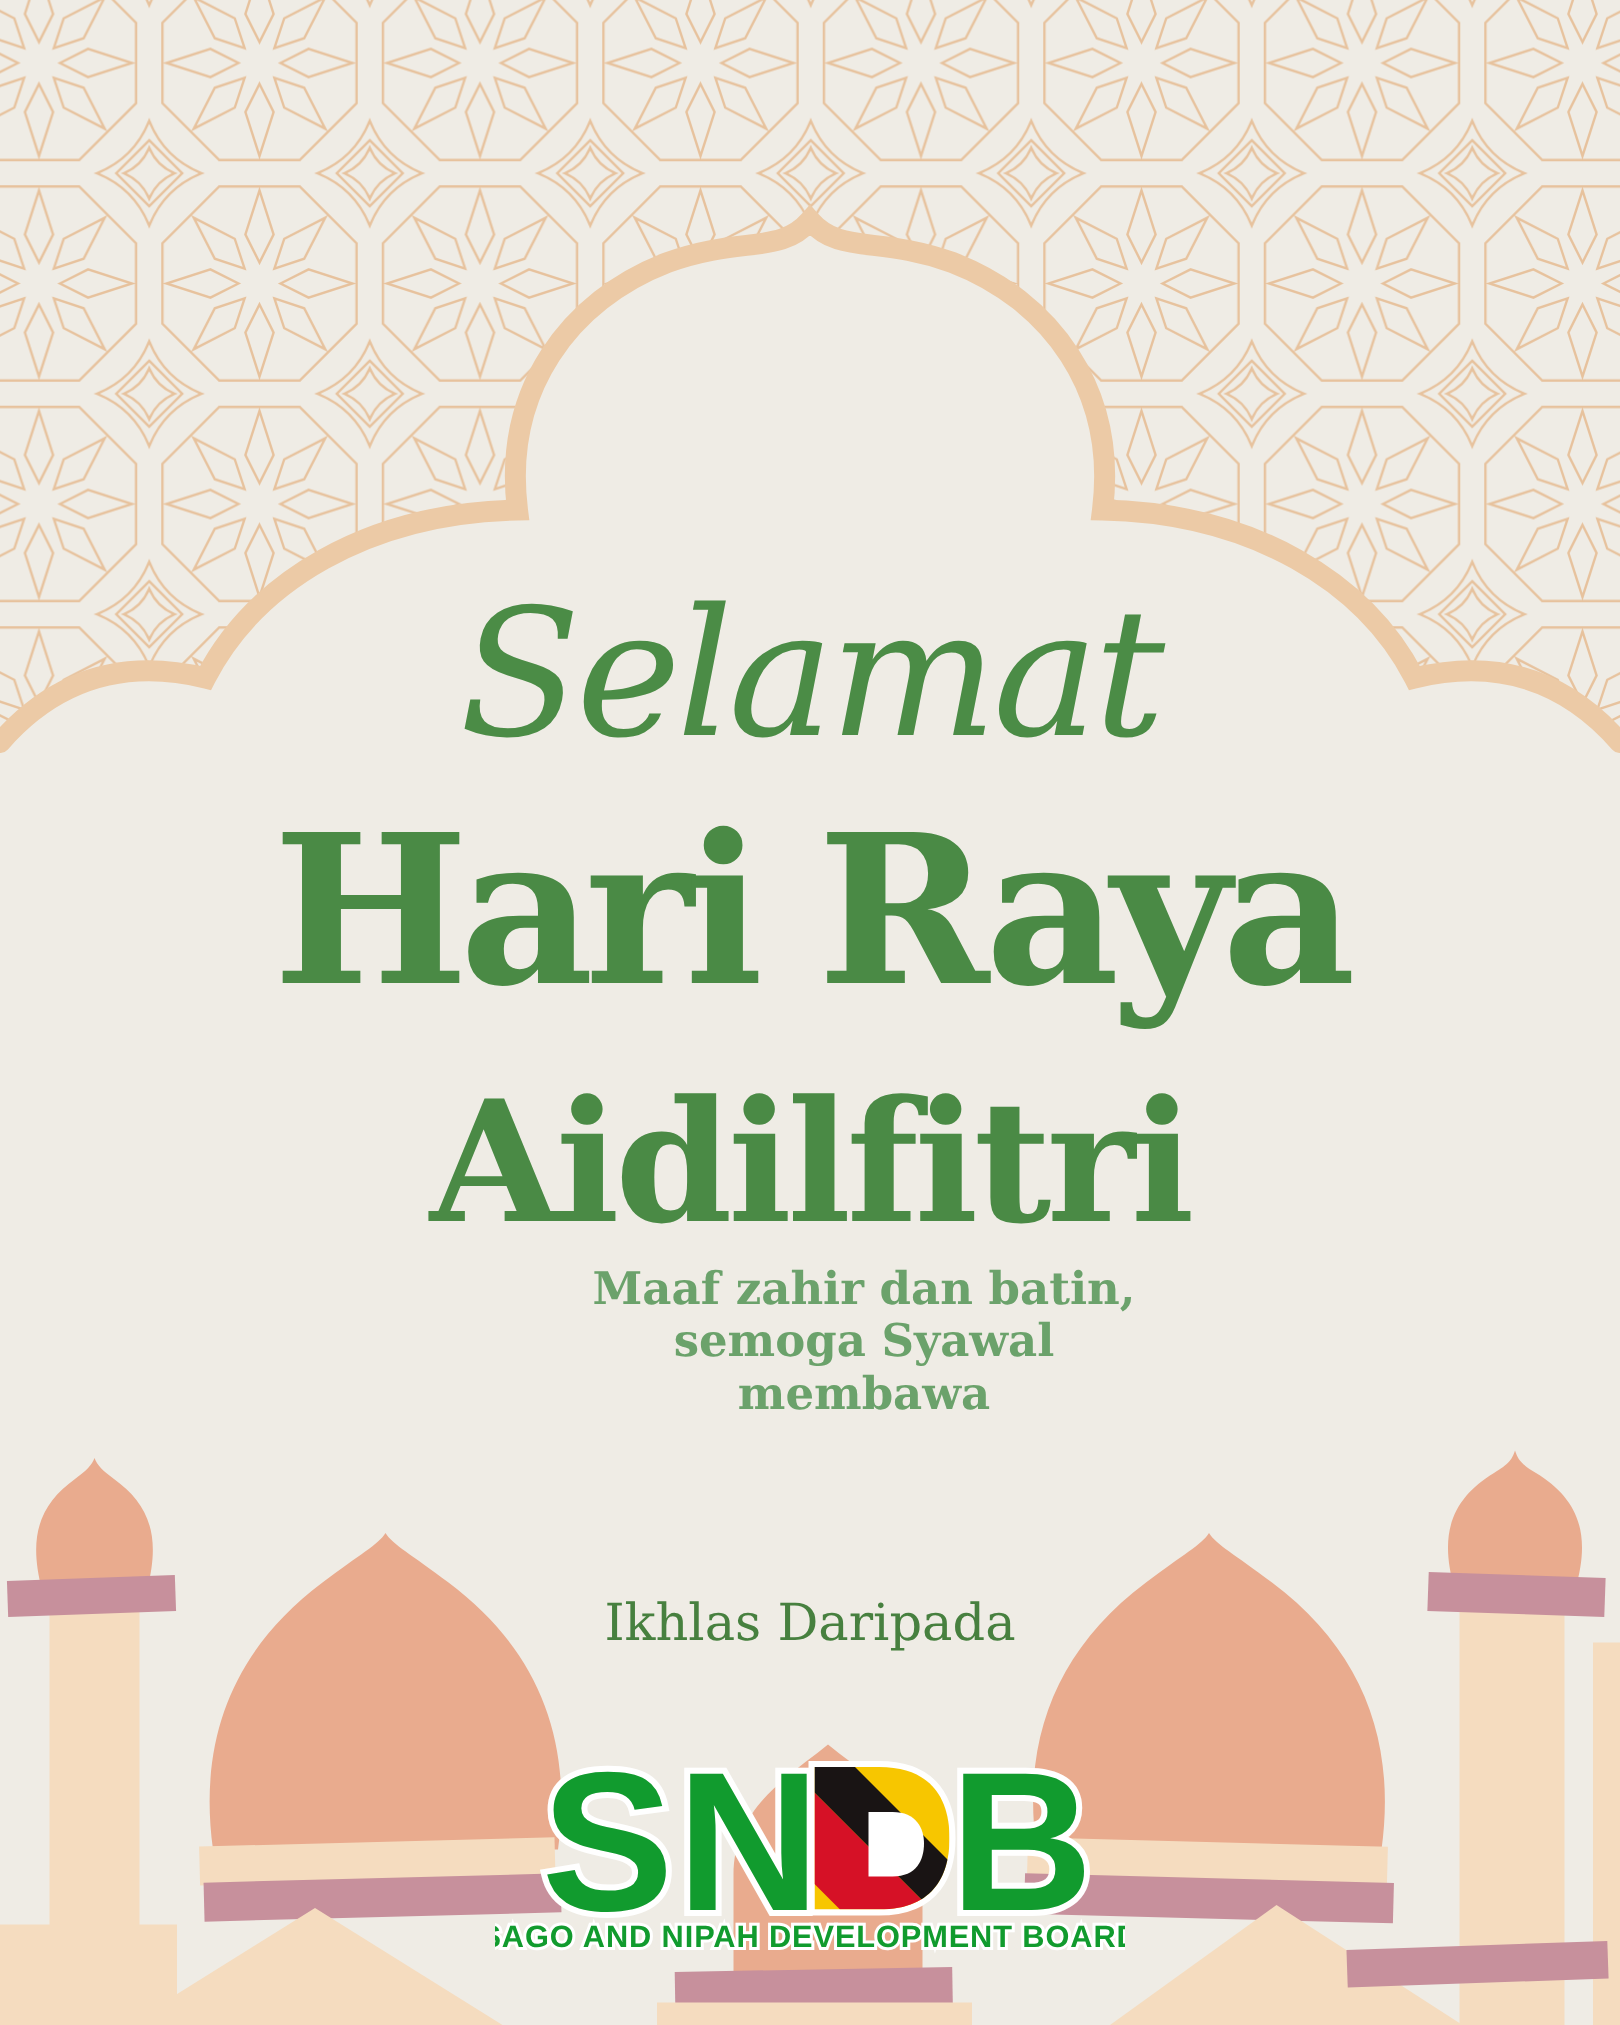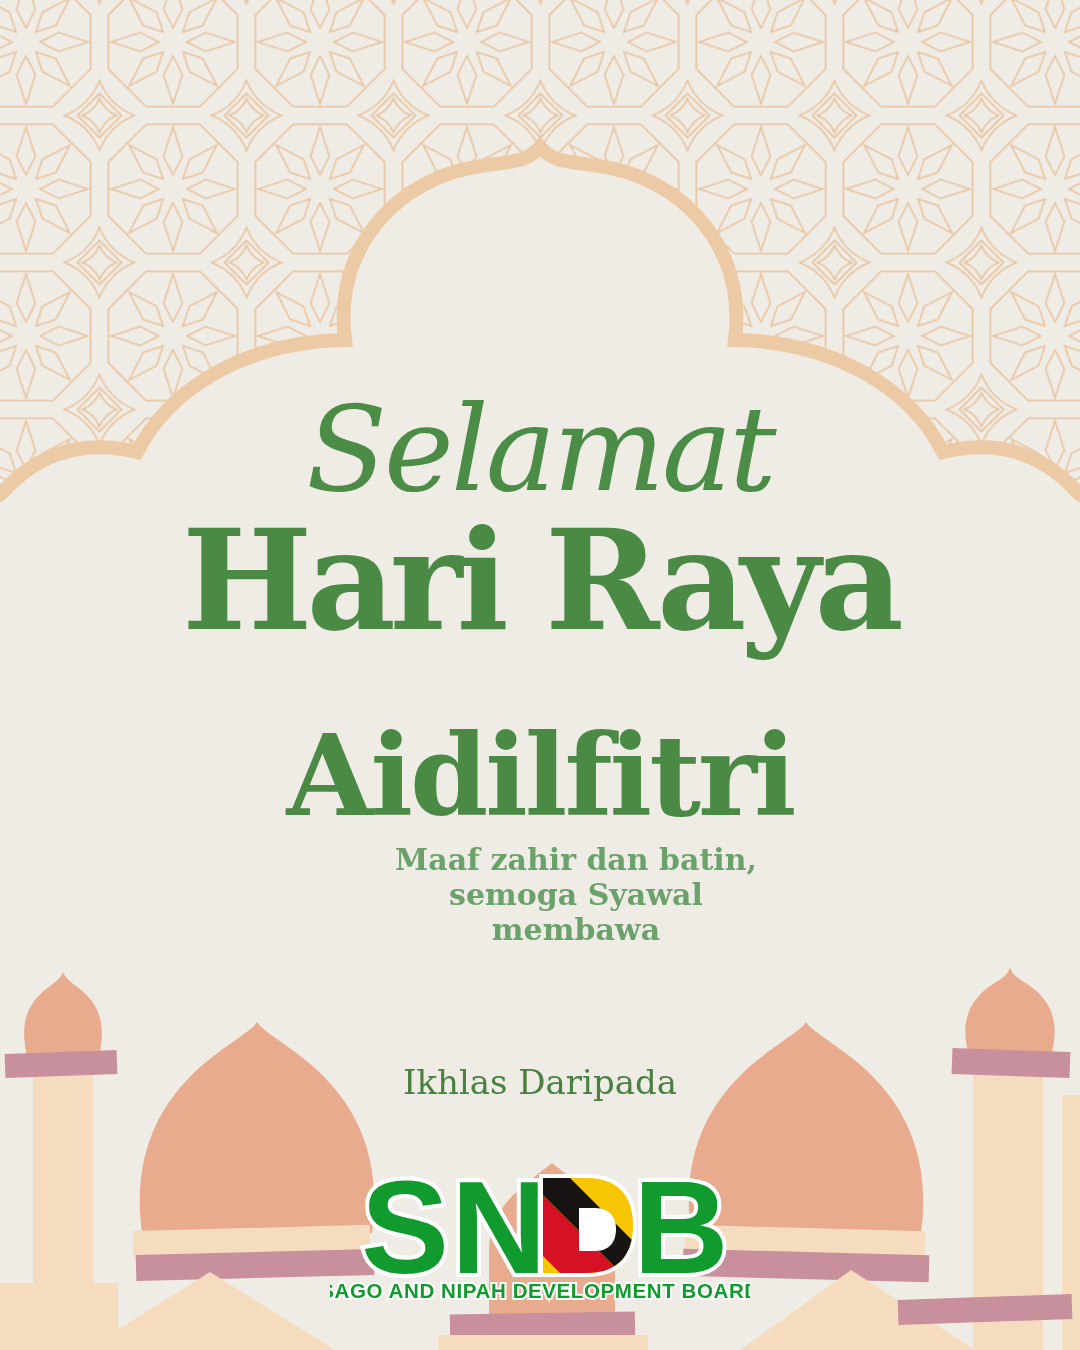--- a/index.html
+++ b/index.html
@@ -8,21 +8,21 @@
   html,body{margin:0;padding:0;}
   body{width:1080px;height:1350px;overflow:hidden;background:var(--bg);
        font-family:"DejaVu Serif", serif;}
   #poster{position:relative;width:1080px;height:1350px;background:var(--bg);overflow:hidden;}
   svg.layer{position:absolute;left:0;display:block;pointer-events:none;}
   #top-decor{top:0;}
   #mosque{bottom:0;}
   #logo-svg{position:absolute;left:330px;top:1165px;}
   .center-text{position:absolute;left:0;width:1080px;text-align:center;white-space:nowrap;}
   #selamat{top:380px;font-style:italic;font-size:118px;letter-spacing:-3px;color:var(--green-script);}
-  #title1{top:512px;font-weight:bold;font-size:138px;letter-spacing:-6px;line-height:1;color:var(--green-title);}
+  #title1{top:538px;font-weight:bold;font-size:138px;letter-spacing:-6px;line-height:1;color:var(--green-title);}
   #title2{top:720px;font-weight:bold;font-size:112px;letter-spacing:-3px;line-height:1;color:var(--green-title);}
   #message{top:842px;font-weight:bold;font-size:30px;line-height:35px;color:var(--green-message);padding-left:36px;}
   #closing{top:1062px;font-weight:normal;font-size:34px;color:var(--green-closing);}
   .logo-letter{font-family:"Liberation Sans",sans-serif;font-weight:bold;font-size:132px;
                fill:var(--logo-green);stroke:#ffffff;stroke-width:8px;paint-order:stroke;text-anchor:middle;}
   .logo-name{font-family:"Liberation Sans",sans-serif;font-weight:bold;font-size:20.5px;letter-spacing:0.6px;
              fill:var(--logo-green);stroke:#ffffff;stroke-width:4px;paint-order:stroke;text-anchor:middle;}
 </style>
 </head>
 <body>

